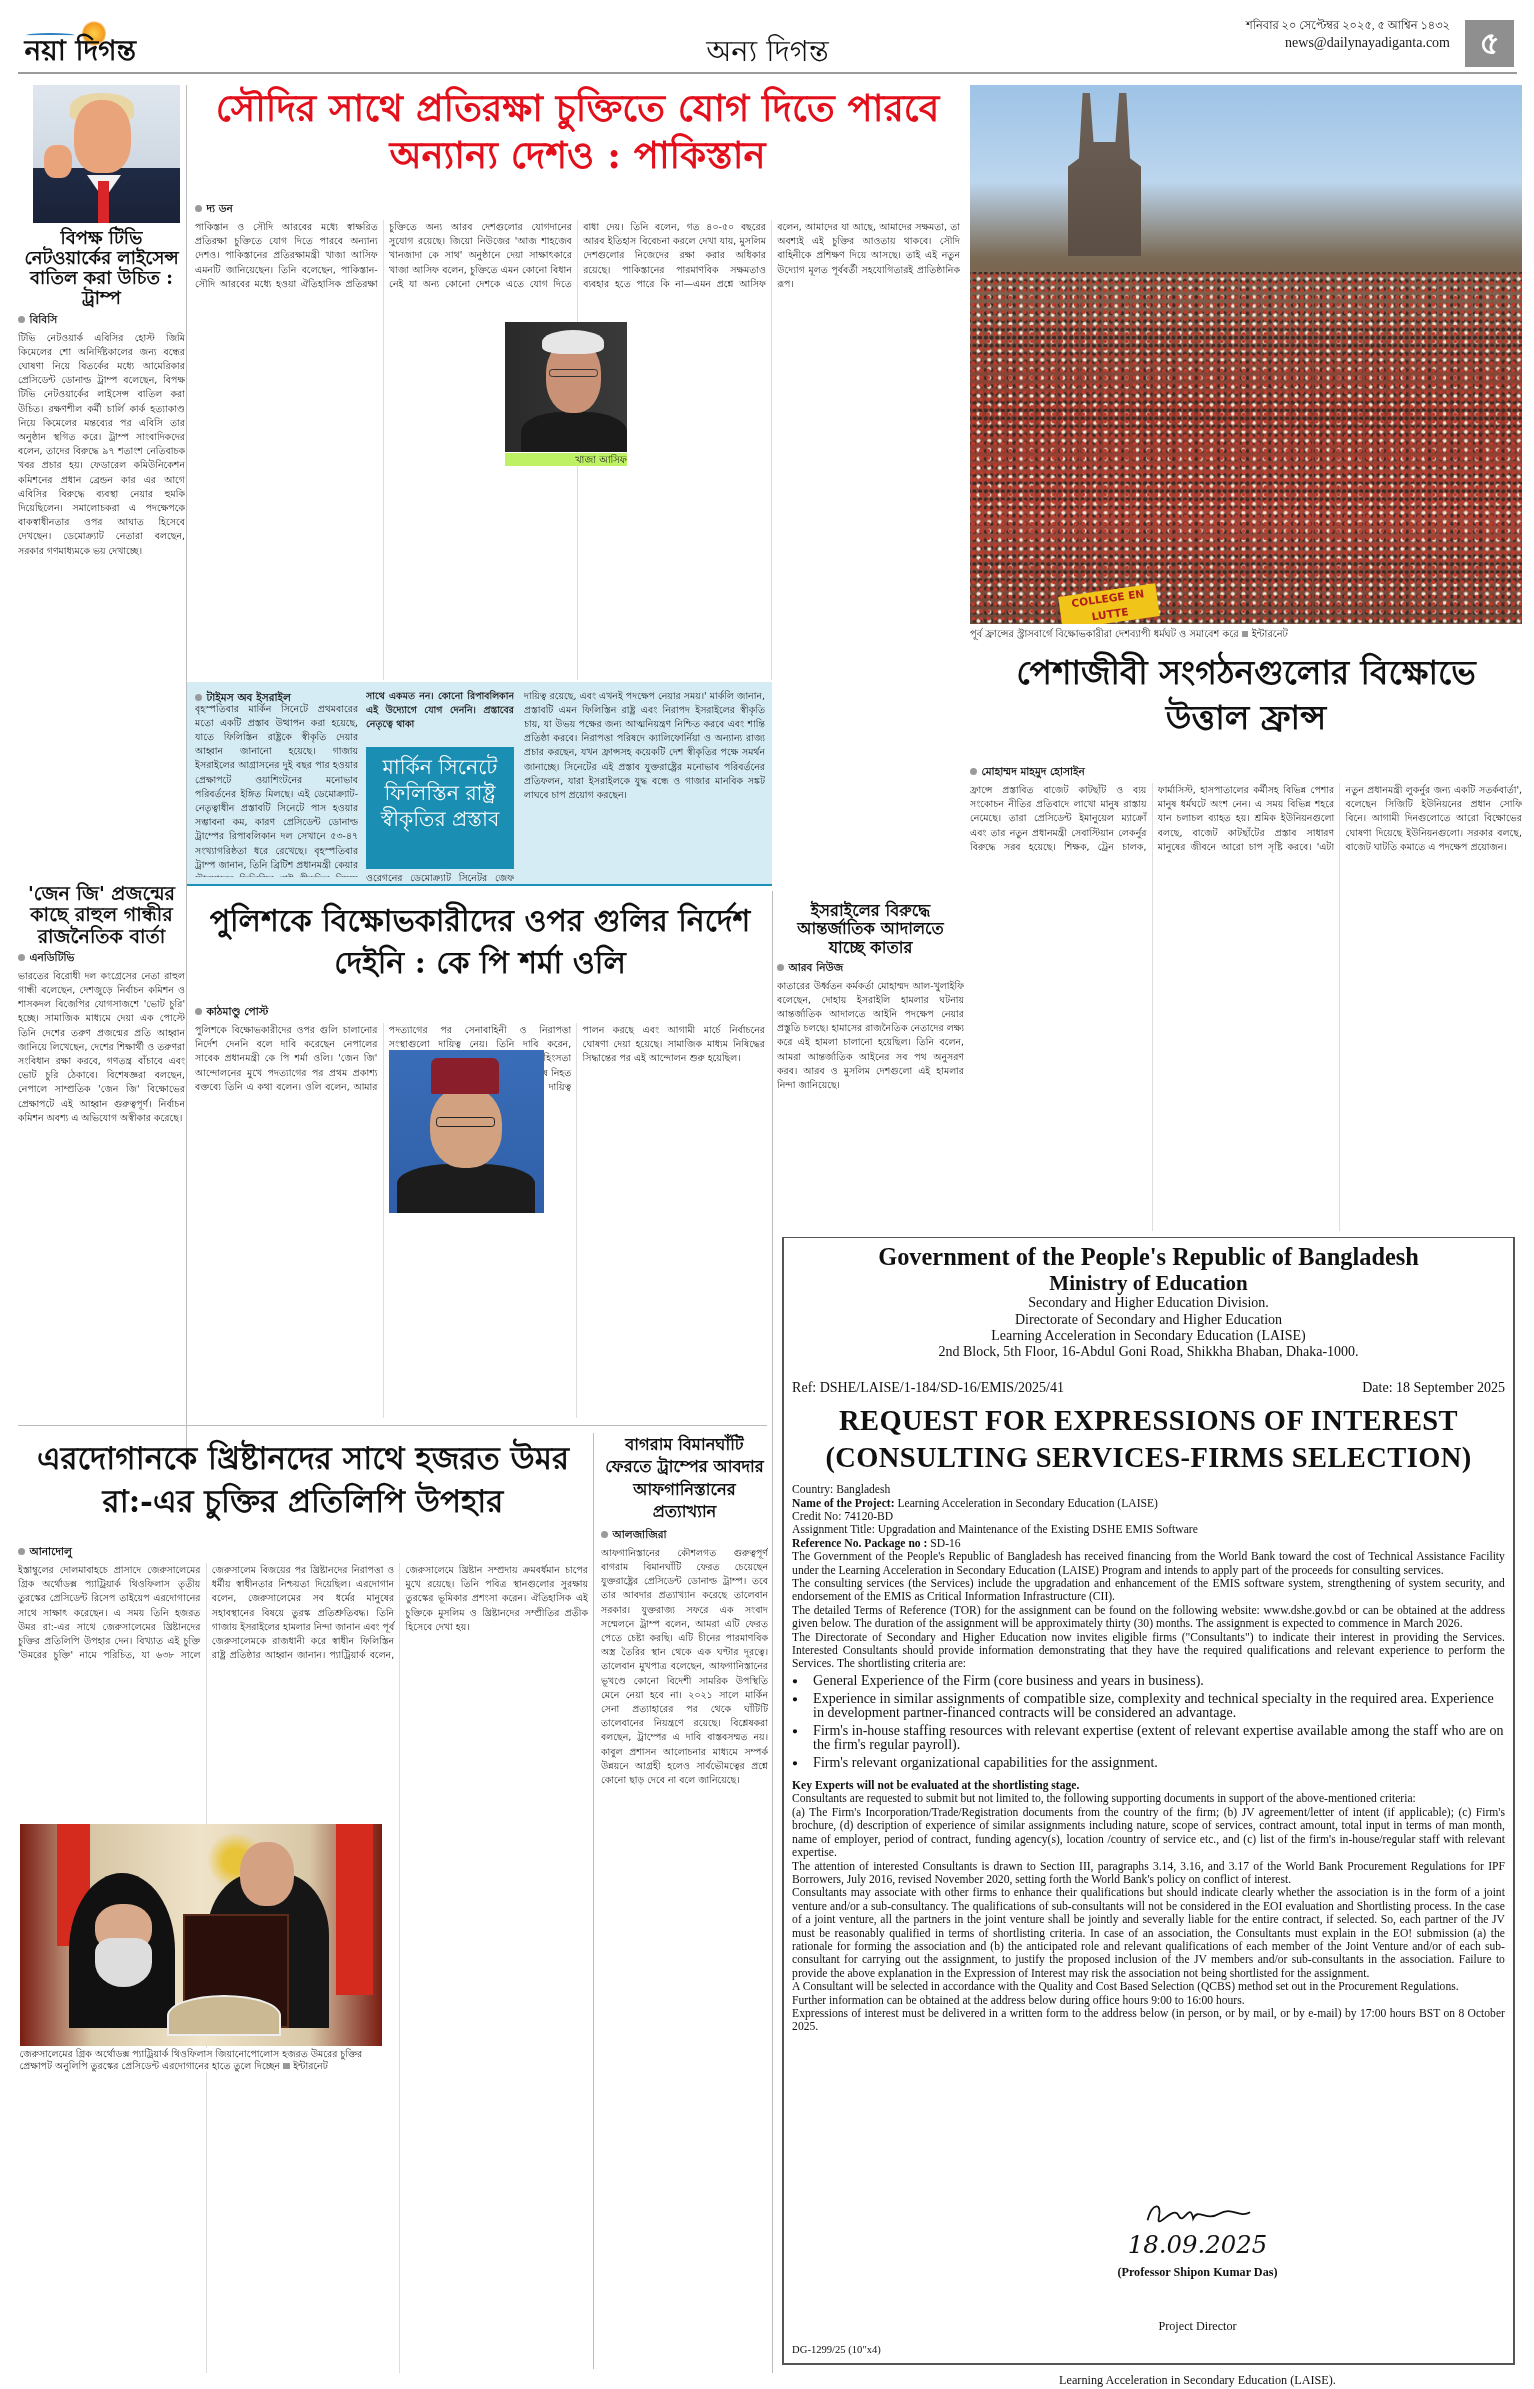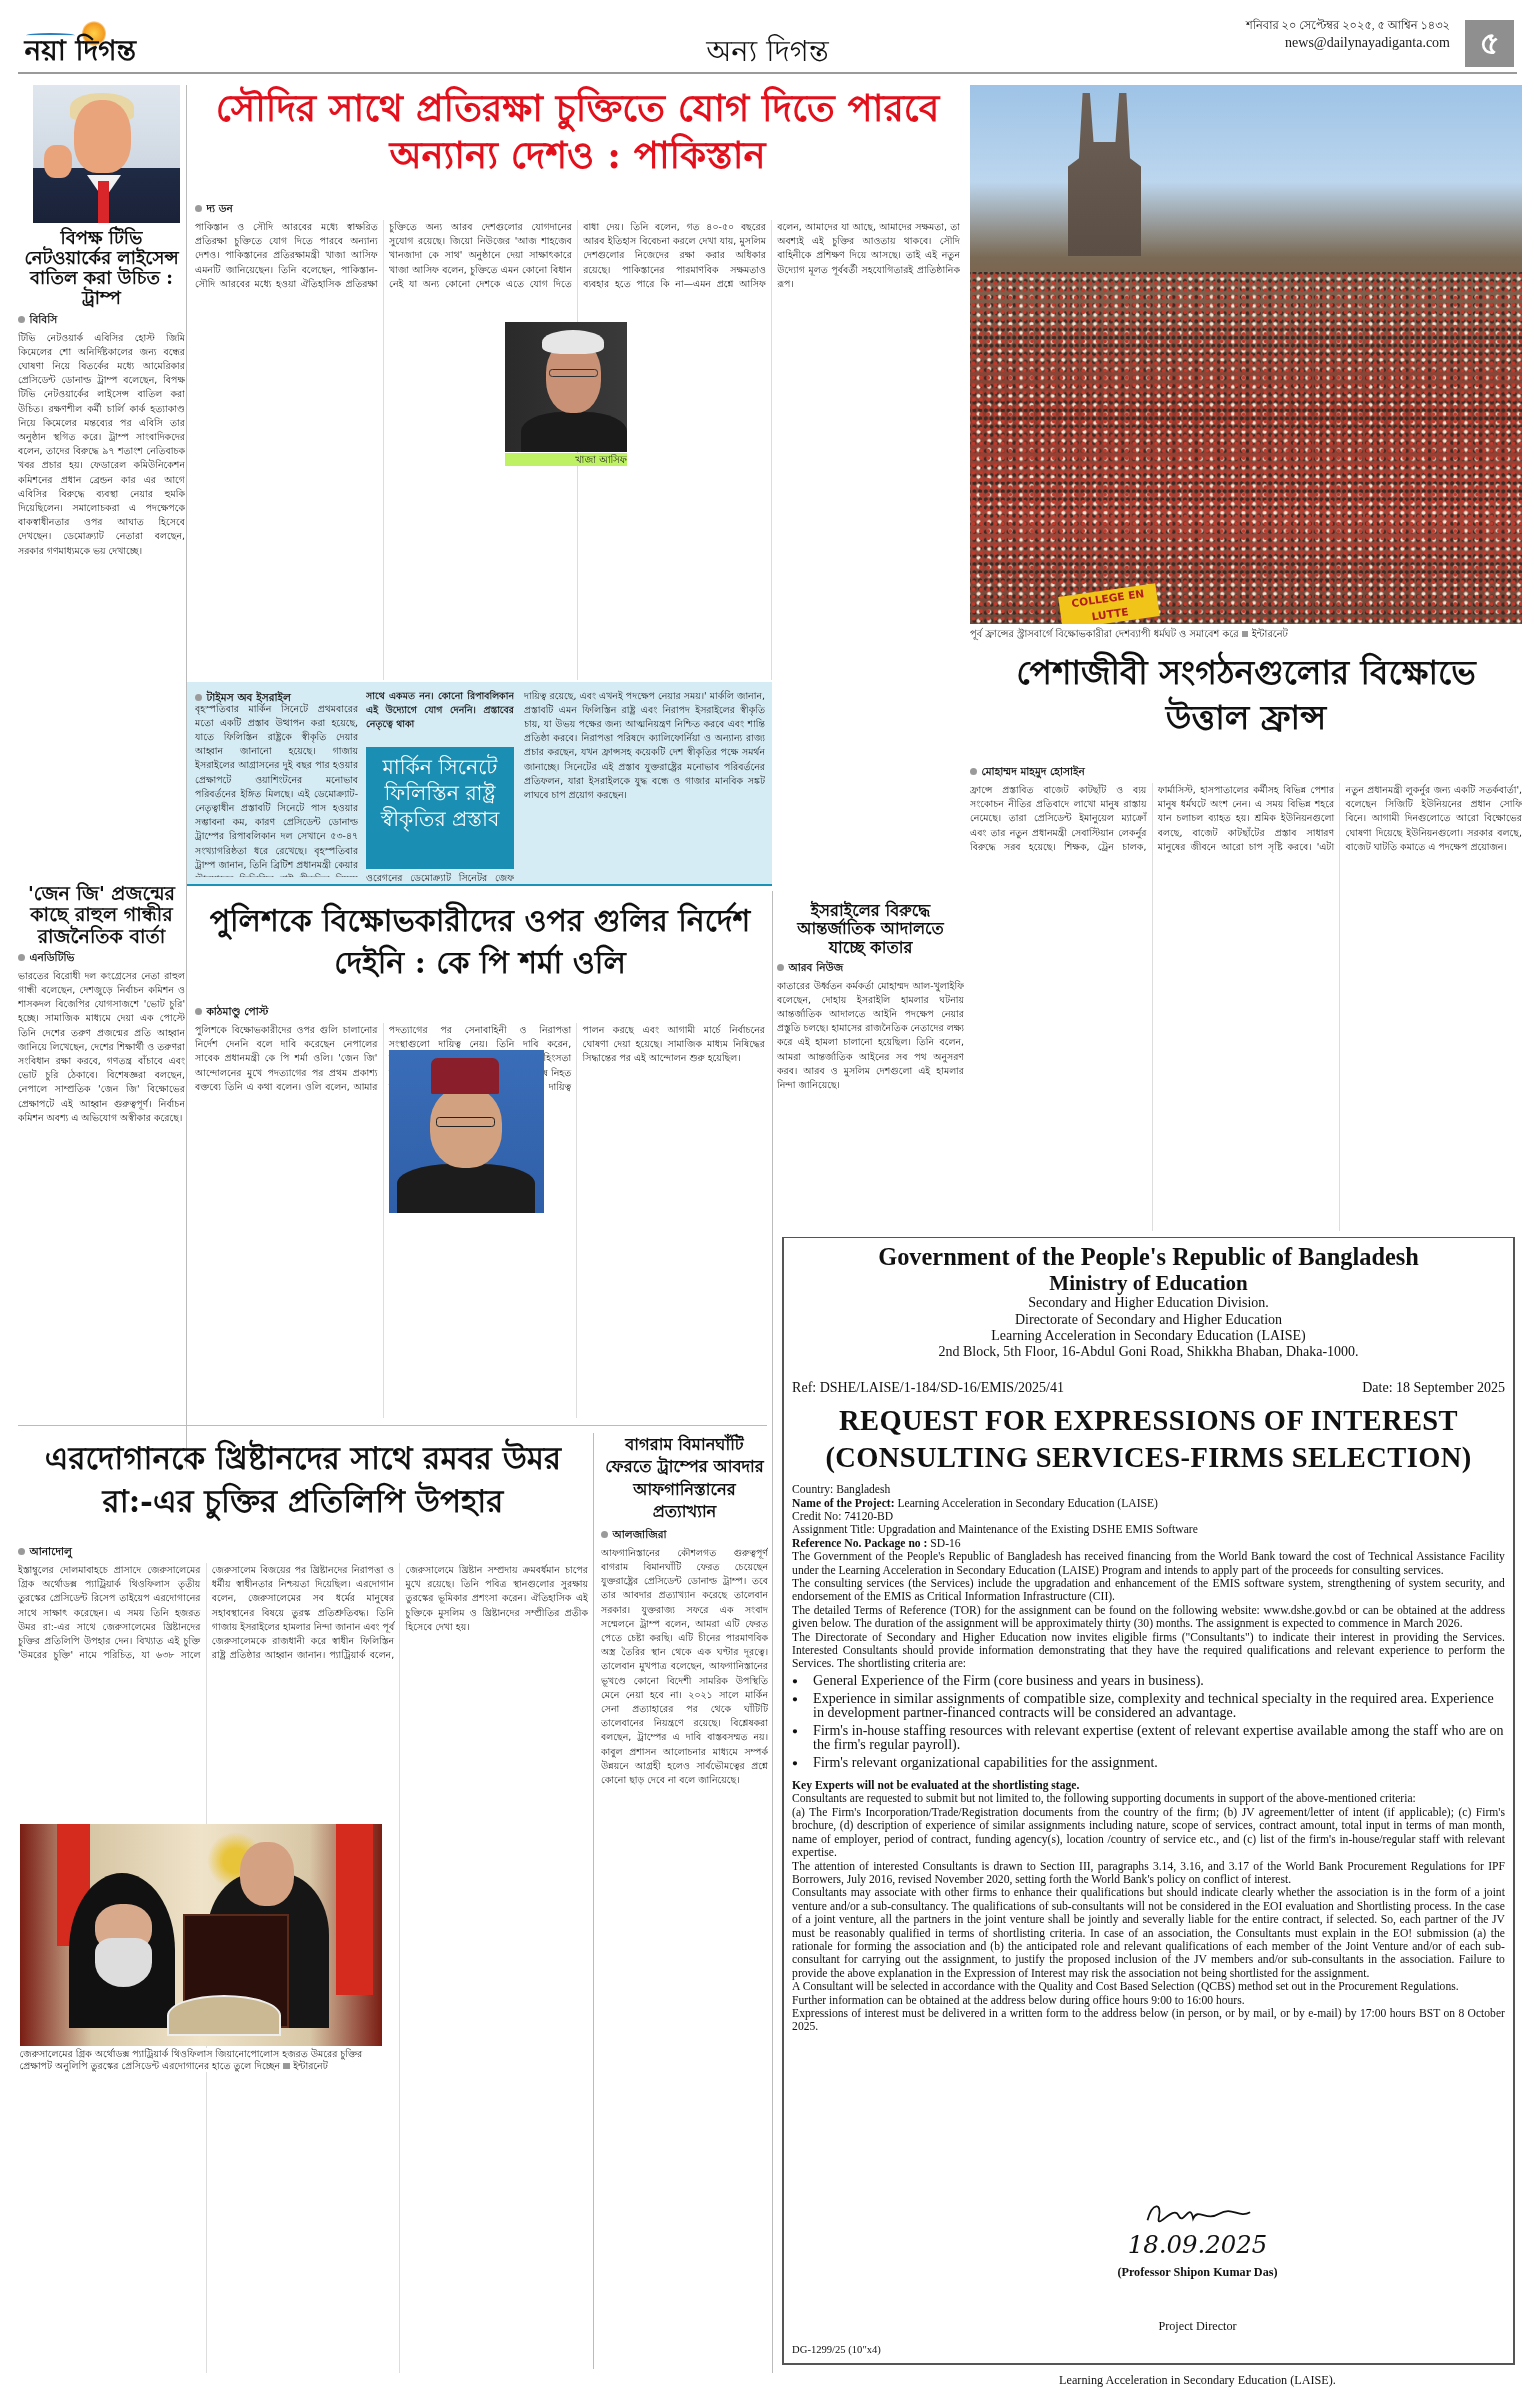--- a/index.html
+++ b/index.html
@@ -186,21 +186,21 @@
 
 <div class="vrule" style="left:772px; top:891px; height:1482px;"></div>
 <article class="abs" style="left:777px; top:902px; width:187px;">
   <h2 class="hl" style="font-size:16.3px;">ইসরাইলের বিরুদ্ধে আন্তর্জাতিক আদালতে যাচ্ছে কাতার</h2>
   <div class="byline"><span class="dot"></span><span>আরব নিউজ</span></div>
   <p class="body-text" style="height:236px; overflow:hidden;">কাতারের উর্ধ্বতন কর্মকর্তা মোহাম্মদ আল-খুলাইফি বলেছেন, দোহায় ইসরাইলি হামলার ঘটনায় আন্তর্জাতিক আদালতে আইনি পদক্ষেপ নেয়ার প্রস্তুতি চলছে। হামাসের রাজনৈতিক নেতাদের লক্ষ্য করে এই হামলা চালানো হয়েছিল। তিনি বলেন, আমরা আন্তর্জাতিক আইনের সব পথ অনুসরণ করব। আরব ও মুসলিম দেশগুলো এই হামলার নিন্দা জানিয়েছে।</p>
 </article>
 
 <div class="hrule" style="left:18px; top:1425px; width:749px;"></div>
 <article class="abs" style="left:18px; top:1437px; width:570px;">
-  <h2 class="hl" style="font-size:31px; line-height:1.38;">এরদোগানকে খ্রিষ্টানদের সাথে রমবর উমর রা:-এর চুক্তির প্রতিলিপি উপহার</h2>
+  <h2 class="hl" style="font-size:31px; line-height:1.38;">এরদোগানকে খ্রিষ্টানদের সাথে হজরত উমর রা:-এর চুক্তির প্রতিলিপি উপহার</h2>
 </article>
 <div class="abs" style="left:18px; top:1541px; width:570px; height:830px;">
   <div class="byline"><span class="dot"></span><span>আনাদোলু</span></div>
   <p class="body-text cols" style="column-count:3; height:810px; overflow:hidden;">ইস্তাম্বুলের দোলমাবাহচে প্রাসাদে জেরুসালেমের গ্রিক অর্থোডক্স প্যাট্রিয়ার্ক থিওফিলাস তৃতীয় তুরস্কের প্রেসিডেন্ট রিসেপ তাইয়েপ এরদোগানের সাথে সাক্ষাৎ করেছেন। এ সময় তিনি হজরত উমর রা:-এর সাথে জেরুসালেমের খ্রিষ্টানদের চুক্তির প্রতিলিপি উপহার দেন। বিখ্যাত এই চুক্তি 'উমরের চুক্তি' নামে পরিচিত, যা ৬৩৮ সালে জেরুসালেম বিজয়ের পর খ্রিষ্টানদের নিরাপত্তা ও ধর্মীয় স্বাধীনতার নিশ্চয়তা দিয়েছিল। এরদোগান বলেন, জেরুসালেমের সব ধর্মের মানুষের সহাবস্থানের বিষয়ে তুরস্ক প্রতিশ্রুতিবদ্ধ। তিনি গাজায় ইসরাইলের হামলার নিন্দা জানান এবং পূর্ব জেরুসালেমকে রাজধানী করে স্বাধীন ফিলিস্তিন রাষ্ট্র প্রতিষ্ঠার আহ্বান জানান। প্যাট্রিয়ার্ক বলেন, জেরুসালেমে খ্রিষ্টান সম্প্রদায় ক্রমবর্ধমান চাপের মুখে রয়েছে। তিনি পবিত্র স্থানগুলোর সুরক্ষায় তুরস্কের ভূমিকার প্রশংসা করেন। ঐতিহাসিক এই চুক্তিকে মুসলিম ও খ্রিষ্টানদের সম্প্রীতির প্রতীক হিসেবে দেখা হয়।</p>
 </div>
 <div class="photo ph-erdogan" style="left:19.5px; top:1824px; width:362px; height:222px;">
   <span class="flagL"></span>
     <span class="flagR"></span>
     <span class="sunemb"></span>
   <span class="patr"></span>

